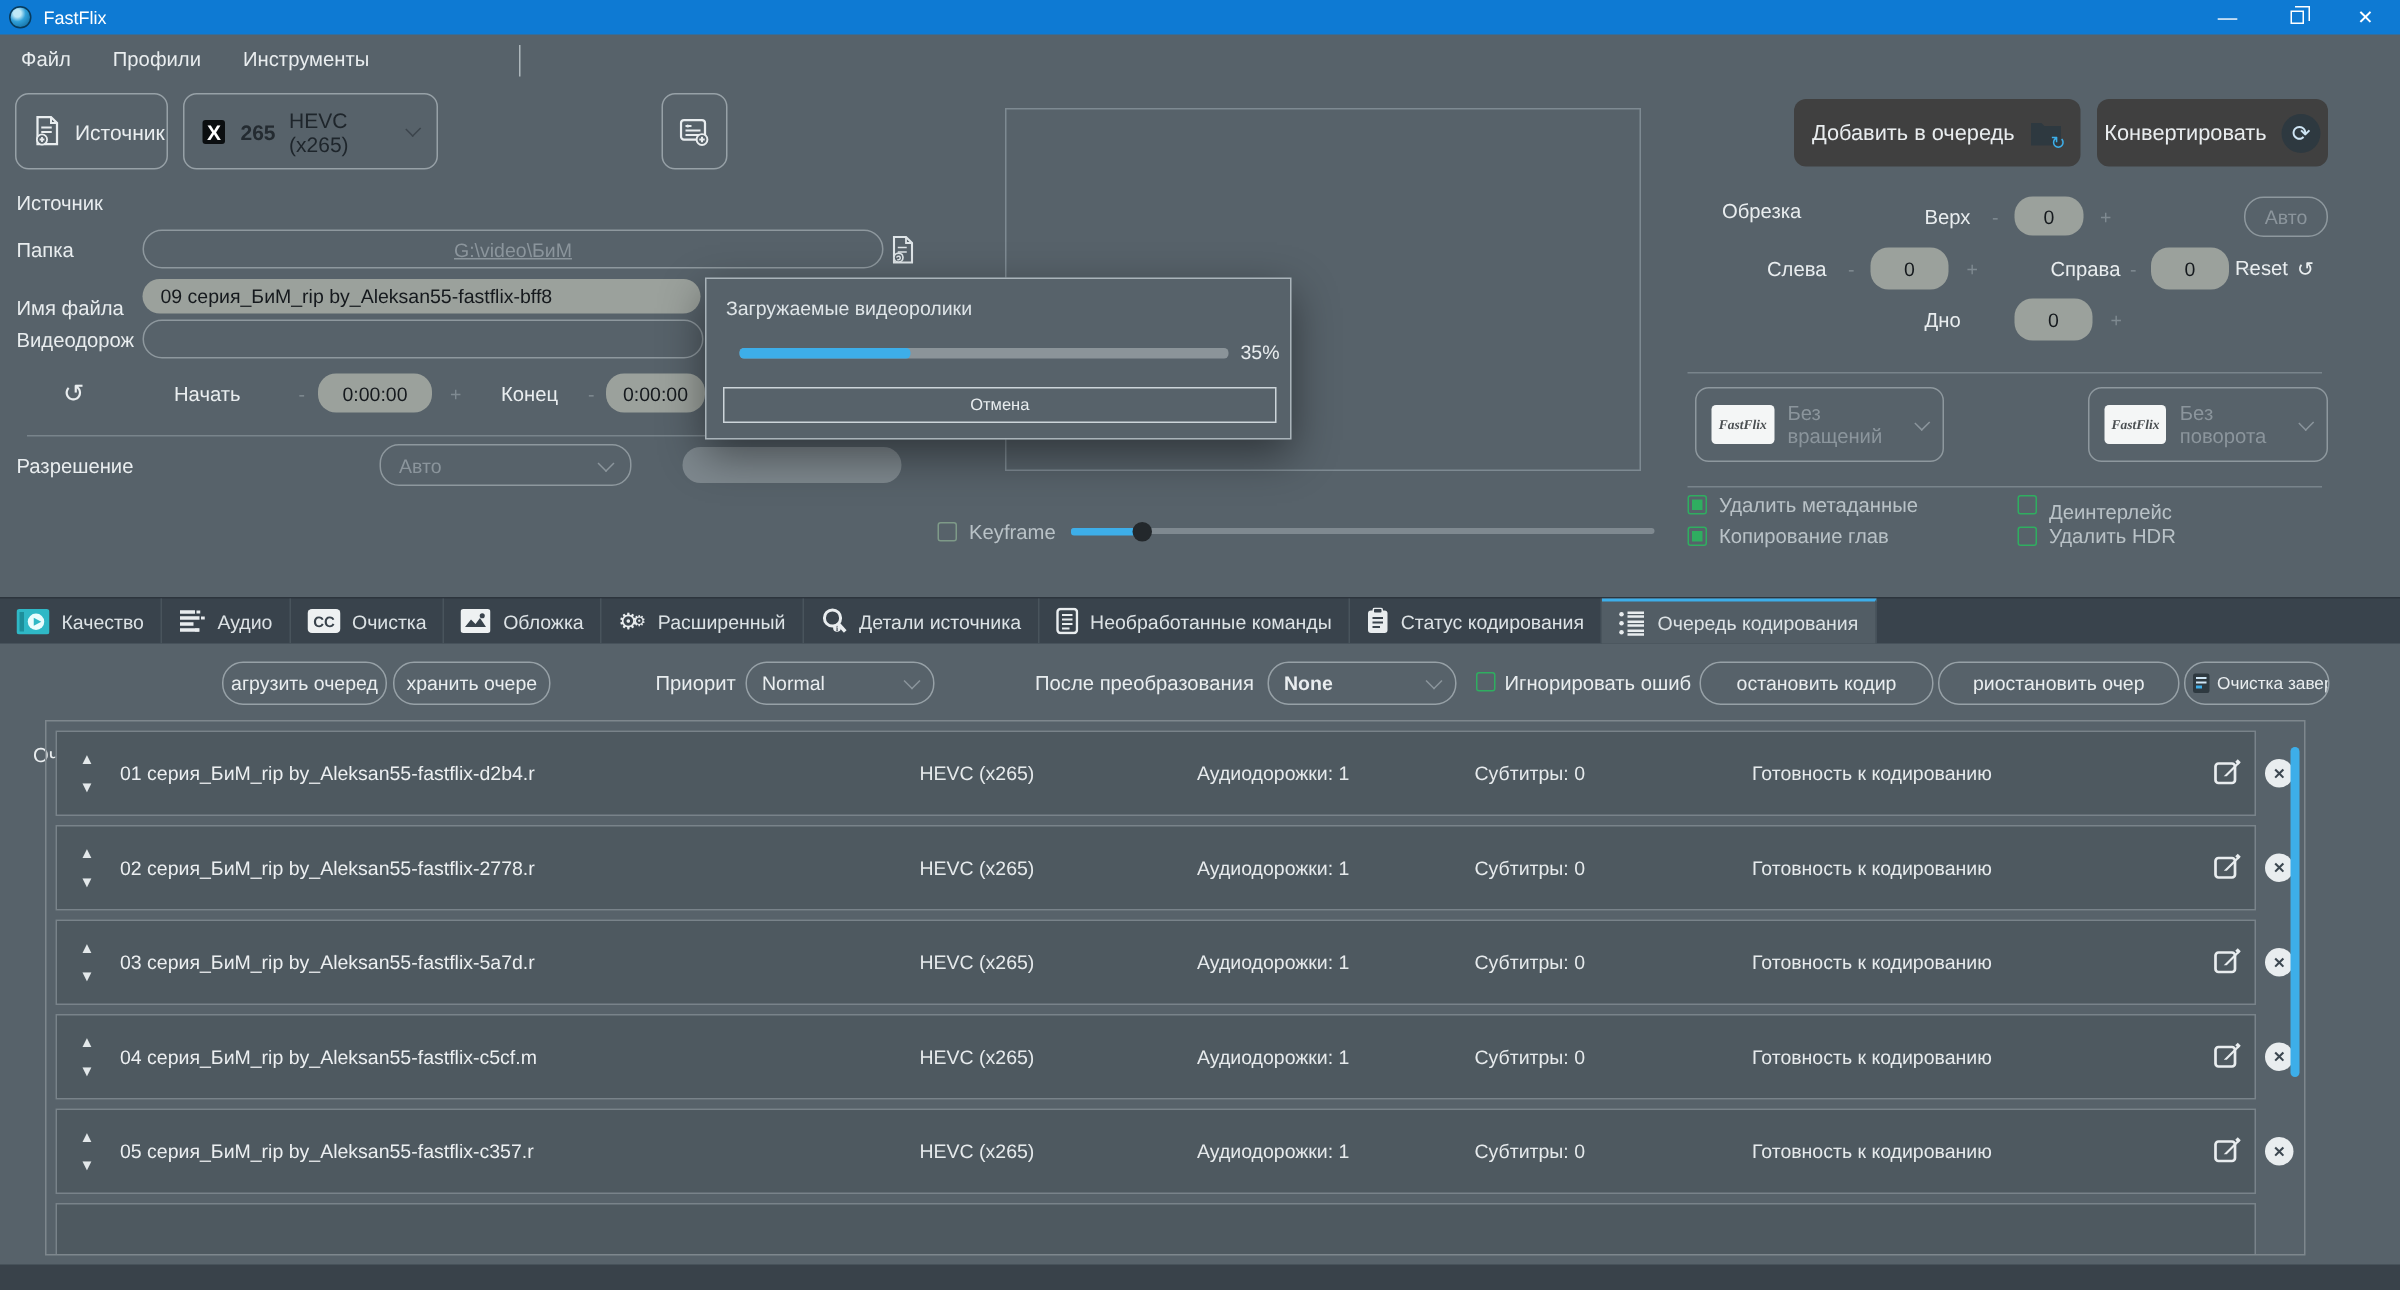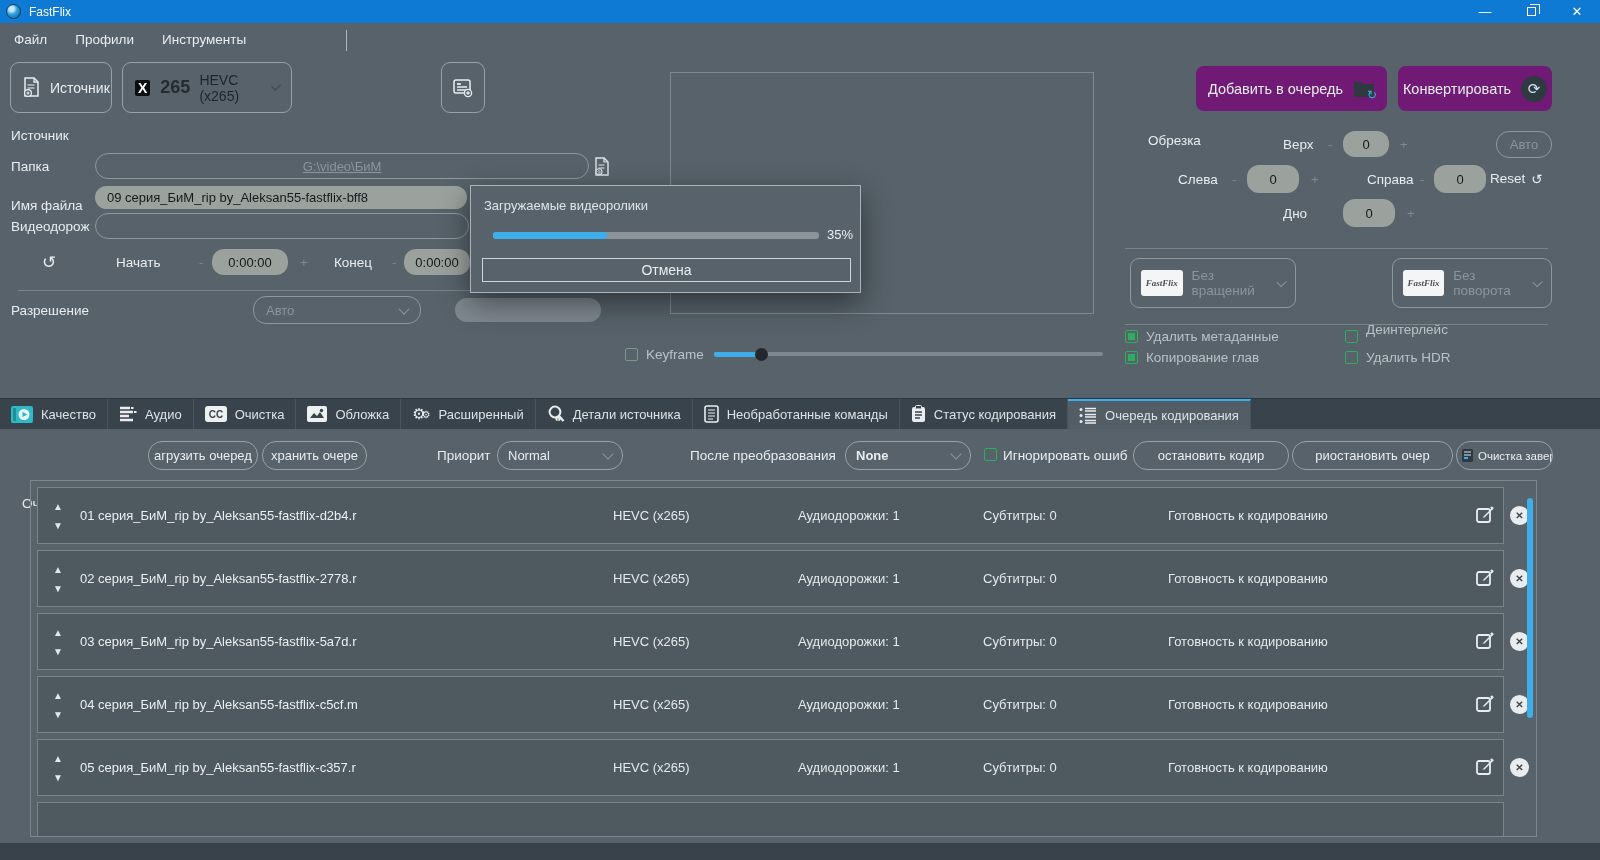--- a/index.html
+++ b/index.html
@@ -18,36 +18,36 @@
   .restore-glyph::before{ content:""; position:absolute; left:2px; top:-4px; width:9px; height:9px; border:1px solid #fff; border-bottom:none; border-left:none;}
 
   
   .menubar { position:absolute; left:0; top:23px; width:1600px; height:33px; display:flex; align-items:center; color:#e9edef; font-size:13.5px; }
   .menu-item { padding:0 14px; height:100%; display:flex; align-items:center; }
   .menu-sep { position:absolute; left:346px; top:7px; width:1px; height:21px; background:#aeb7bc; }
 
   
   .toolbar-btn { position:absolute; border:1px solid #97a1a7; border-radius:9px; display:flex; align-items:center; color:#e9edef; font-size:14px; gap:9px; padding:0 12px; background:transparent; }
   .x265-chip { background:#0b0e10; color:#fff; font-weight:bold; font-size:14px; padding:0 3px; border-radius:2px; }
-  .x265-265 { color:#242b31; font-weight:bold; font-size:18px; letter-spacing:0; margin-left:1px;}
+  .x265-265 { color:#242b31; font-weight:bold; font-size:14px; letter-spacing:0; margin-left:1px;}
   .dark-text { color:#1e252b; }
   .chev { width:8px; height:8px; border-right:1.6px solid #3c454c; border-bottom:1.6px solid #3c454c; transform:rotate(45deg); margin-left:auto; margin-top:-3px;}
   .chev.dim { border-color:#8b959c; }
 
   
   .flabel { position:absolute; color:#e9edef; font-size:13.5px; }
   .filled-input { position:absolute; background:#9ba19c; color:#15191d; border-radius:12px; display:flex; align-items:center; padding:0 12px; font-size:13px; white-space:nowrap; overflow:hidden; }
   .outline-input { position:absolute; border:1px solid #8e989e; border-radius:13px; display:flex; align-items:center; font-size:13px; color:#8b959c; }
   .center-ph { justify-content:center; }
   .dim { color:#8b959c; }
   .white-glyph { color:#e9edef; }
   .divider { position:absolute; height:1px; background:#79848b; }
 
   
-  .btn-big { position:absolute; background:#701a75; border-radius:8px; color:#e9edef; display:flex; align-items:center; justify-content:center; gap:10px; font-size:14.5px; }
+  .btn-big { position:absolute; background:#404040; border-radius:8px; color:#e9edef; display:flex; align-items:center; justify-content:center; gap:10px; font-size:14.5px; }
   .circ-icon { width:26px; height:26px; border-radius:50%; background:#2e3940; color:#cfe6f5; display:flex; align-items:center; justify-content:center; font-size:15px; }
 
   
   .spin-sign { position:absolute; color:#7f8a91; font-size:13px; }
   .crop-val { justify-content:center; padding:0; }
 
   
   .cb { position:absolute; width:13px; height:13px; border:1.5px solid #7e9a88; border-radius:2px; background:transparent; }
   .cb.green { border-color:#2fae60; }
   .cb.checked { border-color:#2fae60; }
@@ -80,21 +80,21 @@
   .del-ic { position:absolute; left:1472px; top:18px; width:19px; height:19px; border-radius:50%; background:#e9edef; color:#3c4750; font-size:10px; font-weight:bold; display:flex; align-items:center; justify-content:center; }
   .vscroll { position:absolute; right:3px; top:17px; width:6px; height:220px; background:#3daee9; border-radius:3px; }
   .bottom-strip { position:absolute; left:0; top:843px; width:1600px; height:17px; background:#39424a; }
 
   
   .modal { position:absolute; left:470px; top:185px; width:391px; height:108px; background:#57626a; border:1px solid #a9b3b9; box-shadow:0 10px 28px rgba(0,0,0,.45); z-index:50; }
   .modal-title { position:absolute; left:13px; top:12px; color:#dfe5e8; font-size:13px; }
   .progress-track { position:absolute; left:22px; top:46px; width:326px; height:7px; background:#8b9499; border-radius:3px; }
   .progress-fill { position:absolute; left:0; top:0; height:7px; background:#3daee9; border-radius:3px; }
   .progress-pct { position:absolute; left:356px; top:41px; color:#e9edef; font-size:13px; }
-  .modal-cancel { position:absolute; left:11px; top:72px; width:369px; height:24px; border:1px solid #cdd5da; color:#e9edef; font-size:14px; display:flex; align-items:center; justify-content:center; }
+  .modal-cancel { position:absolute; left:11px; top:72px; width:369px; height:24px; border:1px solid #cdd5da; color:#e9edef; font-size:11px; display:flex; align-items:center; justify-content:center; }
 
   .logo-chip { background:#f4f6f6; border-radius:3px; width:48px; height:26px; display:flex; align-items:center; justify-content:center; font-family:"Liberation Serif", serif; font-style:italic; font-weight:bold; font-size:9px; color:#4a4f52; }
   .rot-select { position:absolute; border:1px solid #8e989e; border-radius:9px; display:flex; align-items:center; gap:9px; padding:0 10px; color:#8b959c; font-size:13.5px; }
   svg { display:block; }
 </style>
 </head>
 <body>
 
 <div class="app">
 
@@ -247,21 +247,21 @@
     <span class="logo-chip">FastFlix</span>
     <span>Без поворота</span>
     <span class="chev dim"></span>
   </div>
 
   <div class="divider" style="left:1125px;top:324px;width:423px;"></div>
 
   <div class="cb checked" style="left:1125px;top:330px;"></div>
   <div class="cb-label" style="left:1146px;top:329px;">Удалить метаданные</div>
   <div class="cb green" style="left:1345px;top:330px;"></div>
-  <div class="cb-label" style="left:1366px;top:322px;">Деинтерлейс</div>
+  <div class="cb-label" style="left:1366px;top:334px;">Деинтерлейс</div>
   <div class="cb checked" style="left:1125px;top:351px;"></div>
   <div class="cb-label" style="left:1146px;top:350px;">Копирование глав</div>
   <div class="cb green" style="left:1345px;top:351px;"></div>
   <div class="cb-label" style="left:1366px;top:350px;">Удалить HDR</div>
 
   <div class="tabbar">
     <div class="tab">
       <span class="tabicon">
         <svg width="22" height="17" viewBox="0 0 22 17">
             <rect x="0" y="0" width="22" height="17" rx="2" fill="#2fb8c6"></rect>

